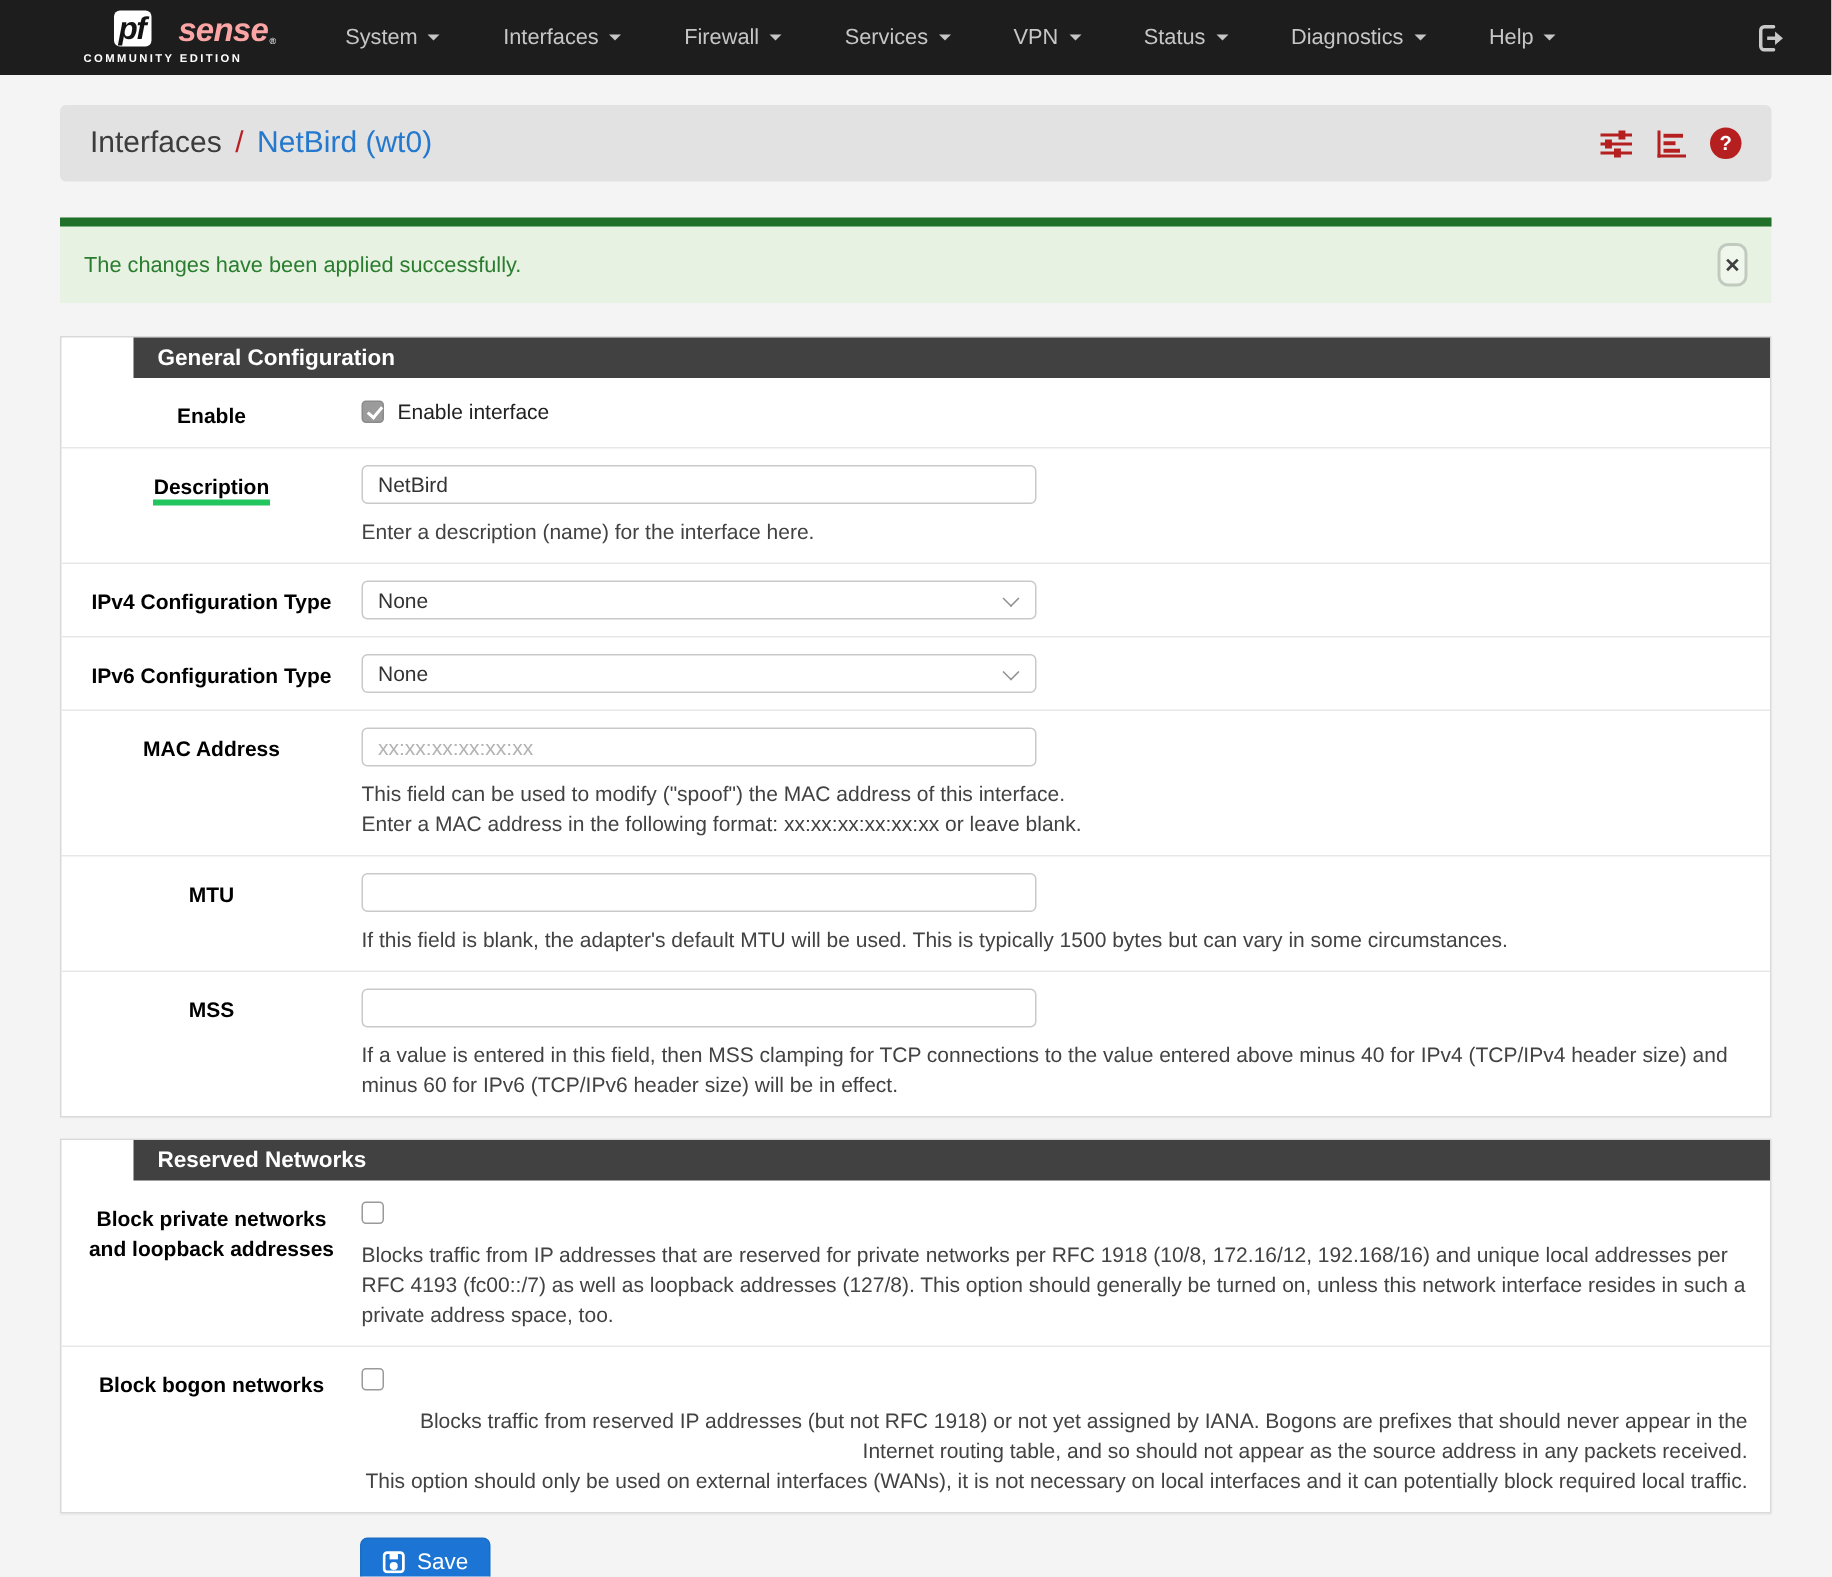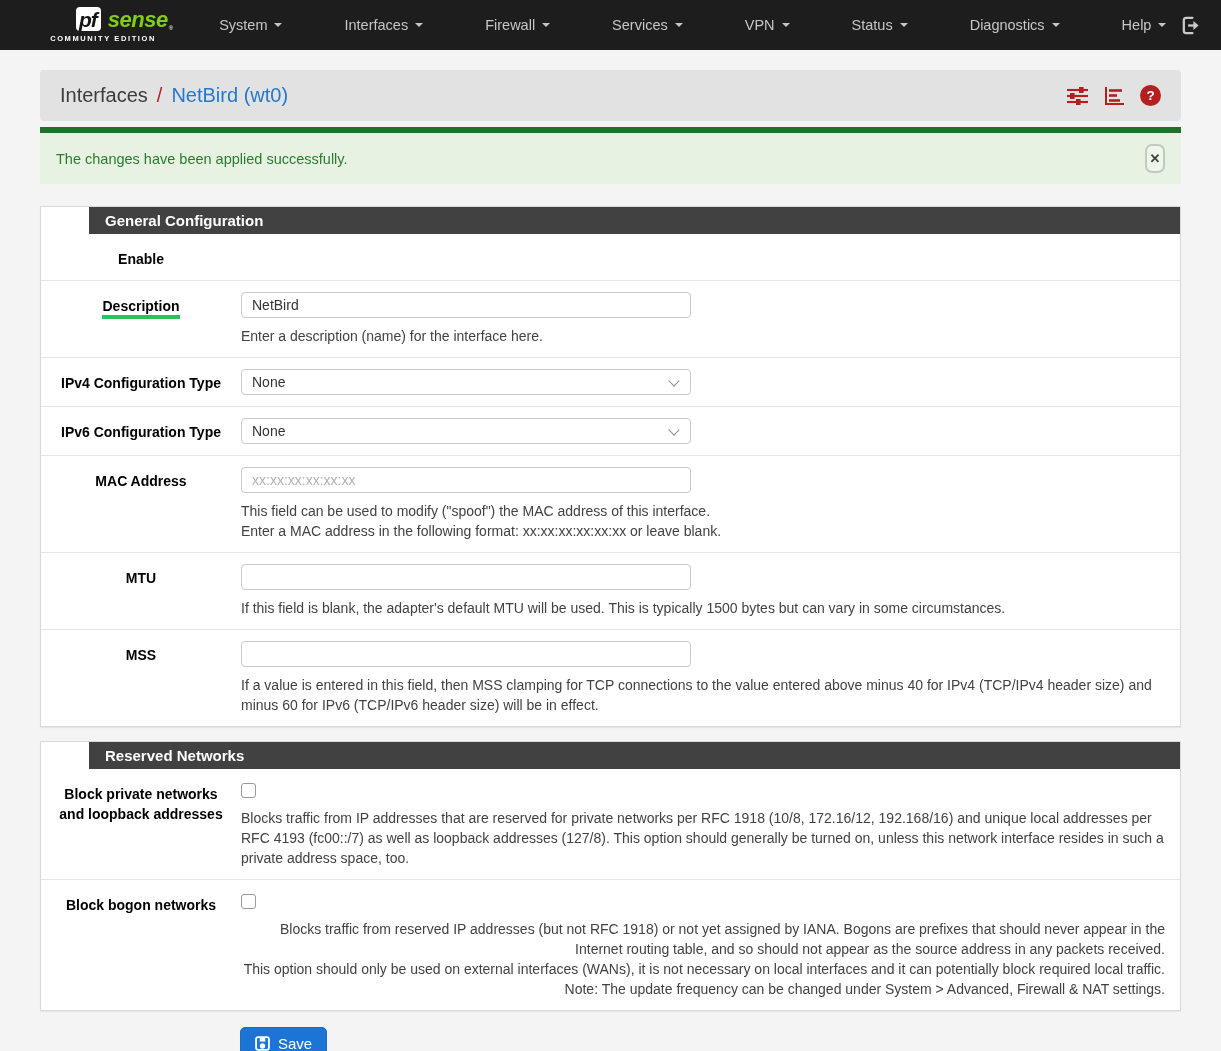--- a/index.html
+++ b/index.html
@@ -15,24 +15,24 @@
     height:50px; background:#1d1d1d;
     display:flex; align-items:center;
     padding:0 30px 0 33px;
   }
   .brand { display:flex; flex-direction:column; line-height:1; cursor:pointer; margin-right:18px; }
   .brand-row { display:flex; align-items:flex-end; }
   .brand-pf {
     background:#fff; color:#141414; font-weight:bold; font-style:italic;
     font-size:21px; padding:2px 4px 1px 3px; border-radius:4px; letter-spacing:-1px;margin-left:43px;
   }
-  .brand-sense { color:#84cc16; font-weight:bold; font-style:italic; font-size:22px; letter-spacing:-0.5px; margin-left:7px; }
+  .brand-sense { color:#fca5a5; font-weight:bold; font-style:italic; font-size:22px; letter-spacing:-0.5px; margin-left:18px; }
   .brand-reg { color:#fff; font-size:6px; margin-left:1px; }
   .brand-edition { color:#fff; font-size:7.5px; letter-spacing:1.6px; font-weight:bold; margin-top:4px;text-align:center; }
-  .nav-items { display:flex; align-items:center;gap:20px; }
+  .nav-items { display:flex; align-items:center; }
   .nav-item {
     color:#c6c6c6; font-size:14.5px; padding:16px 14px;
     display:flex; align-items:center; cursor:pointer; white-space:nowrap;
     margin-left:14px;
   }
   .caret {
     display:inline-block; width:0; height:0; margin-left:7px;
     border-left:4px solid transparent; border-right:4px solid transparent;
     border-top:4.5px solid #c6c6c6;
   }
@@ -48,21 +48,21 @@
   .crumb-page { color:#2479ce; cursor:pointer; }
   .breadcrumb-icons { margin-left:auto; display:flex; align-items:center; gap:15px; }
   .bc-icon { cursor:pointer; display:flex; align-items:center; }
   .help-circle {
     width:21px; height:21px; border-radius:50%; background:#b51f1f; color:#fff;
     font-size:13.5px; font-weight:bold; display:flex; align-items:center; justify-content:center;
   }
 
   
   .alert-success {
-    margin:6px 40px 0 40px; height:57px;
+    margin:24px 40px 0 40px; height:57px;
     background:#e7f2e2; border-top:6px solid #20702a;
     display:flex; align-items:center; padding:0 16px;
   }
   .alert-text { color:#2a7d2e; font-size:14.5px; }
   .alert-close {
     margin-left:auto; width:20px; height:29px;
     border:2px solid #c2cac0; border-radius:7px; background:rgba(255,255,255,0.35);
     color:#3f3f3f; font-size:13px; font-weight:bold;
     display:flex; align-items:center; justify-content:center; cursor:pointer;
   }
@@ -208,20 +208,26 @@
 <div class="alert-success">
   <span class="alert-text">The changes have been applied successfully.</span>
   <button class="alert-close">✕</button>
 </div>
 
 <div class="panel">
   <div class="panel-heading">General Configuration</div>
 
   <div class="form-row">
     <div class="row-label">Enable</div>
+    <div class="row-control">
+      <div class="check-line">
+        <input type="checkbox" checked="checked" style="">
+        <span class="cb-label">Enable interface</span>
+      </div>
+    </div>
   </div>
 
   <div class="form-row">
     <div class="row-label tooltip-underline"><span>Description</span></div>
     <div class="row-control">
       <input class="text-input" type="text" value="NetBird" style="">
       <div class="help-text">Enter a description (name) for the interface here.</div>
     </div>
   </div>
 
@@ -290,21 +296,20 @@
 
   <div class="form-row">
     <div class="row-label">Block bogon networks</div>
     <div class="row-control">
       <div class="check-line">
         <input type="checkbox" style="">
       </div>
       <div class="help-text" style="margin-top:10px;text-align:right;">
         <p>Blocks traffic from reserved IP addresses (but not RFC 1918) or not yet assigned by IANA. Bogons are prefixes that should never appear in the Internet routing table, and so should not appear as the source address in any packets received.</p>
         <p>This option should only be used on external interfaces (WANs), it is not necessary on local interfaces and it can potentially block required local traffic.</p>
-        <p>Note: The update frequency can be changed under System &gt; Advanced, Firewall &amp; NAT settings.</p>
       </div>
     </div>
   </div>
 </div>
 
 <div class="save-row">
   <button class="btn-primary">
     <span style="display:flex;align-items:center;">
       <svg width="15" height="15" viewBox="0 0 14 14">
         <rect x="1" y="1" width="12" height="12" rx="2" fill="none" stroke="#ffffff" stroke-width="1.7"></rect>

